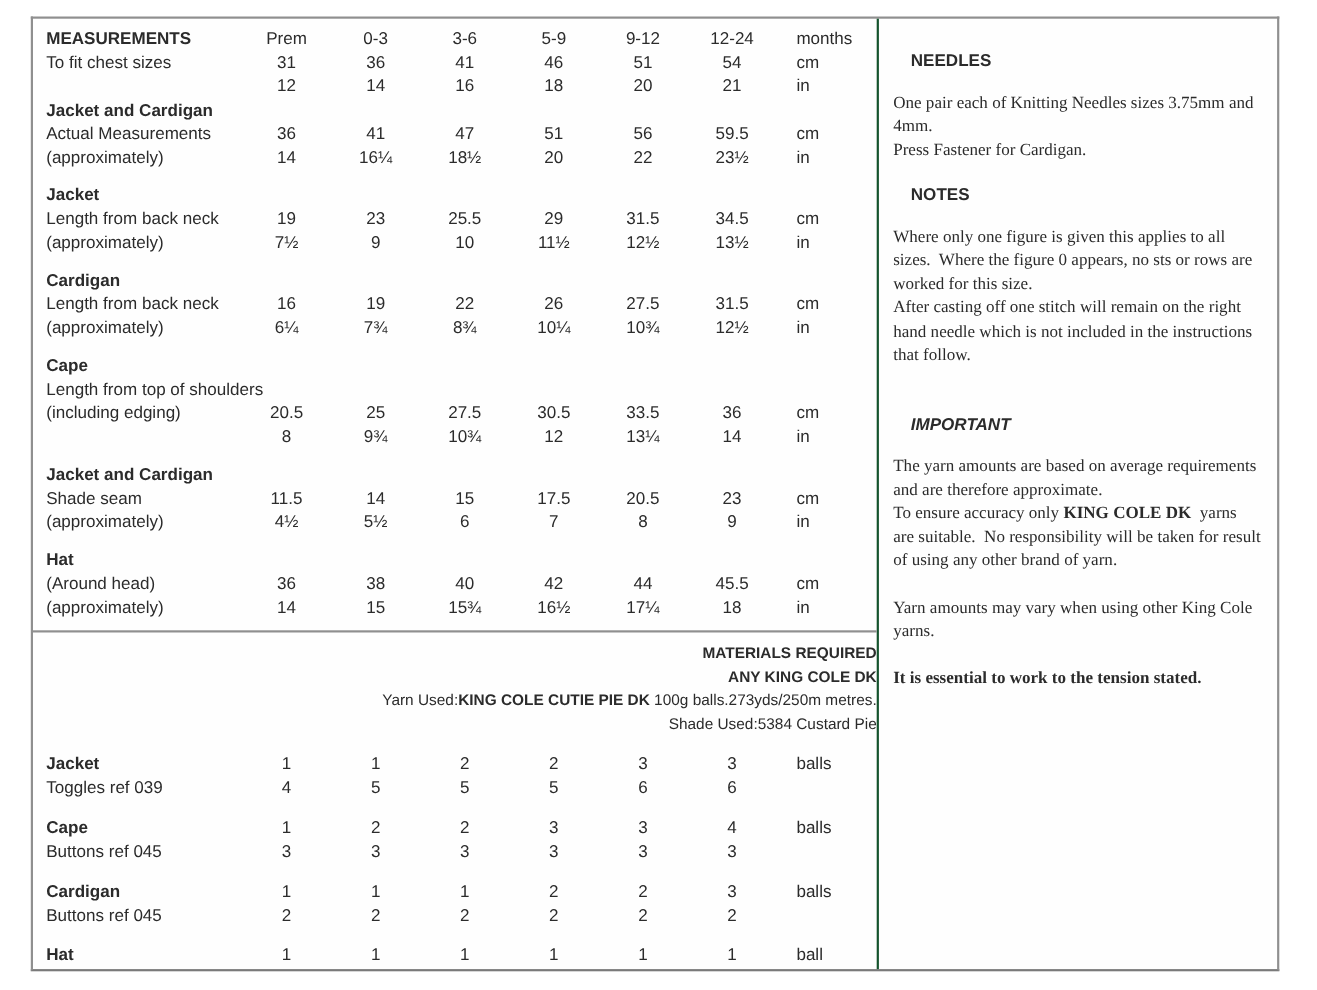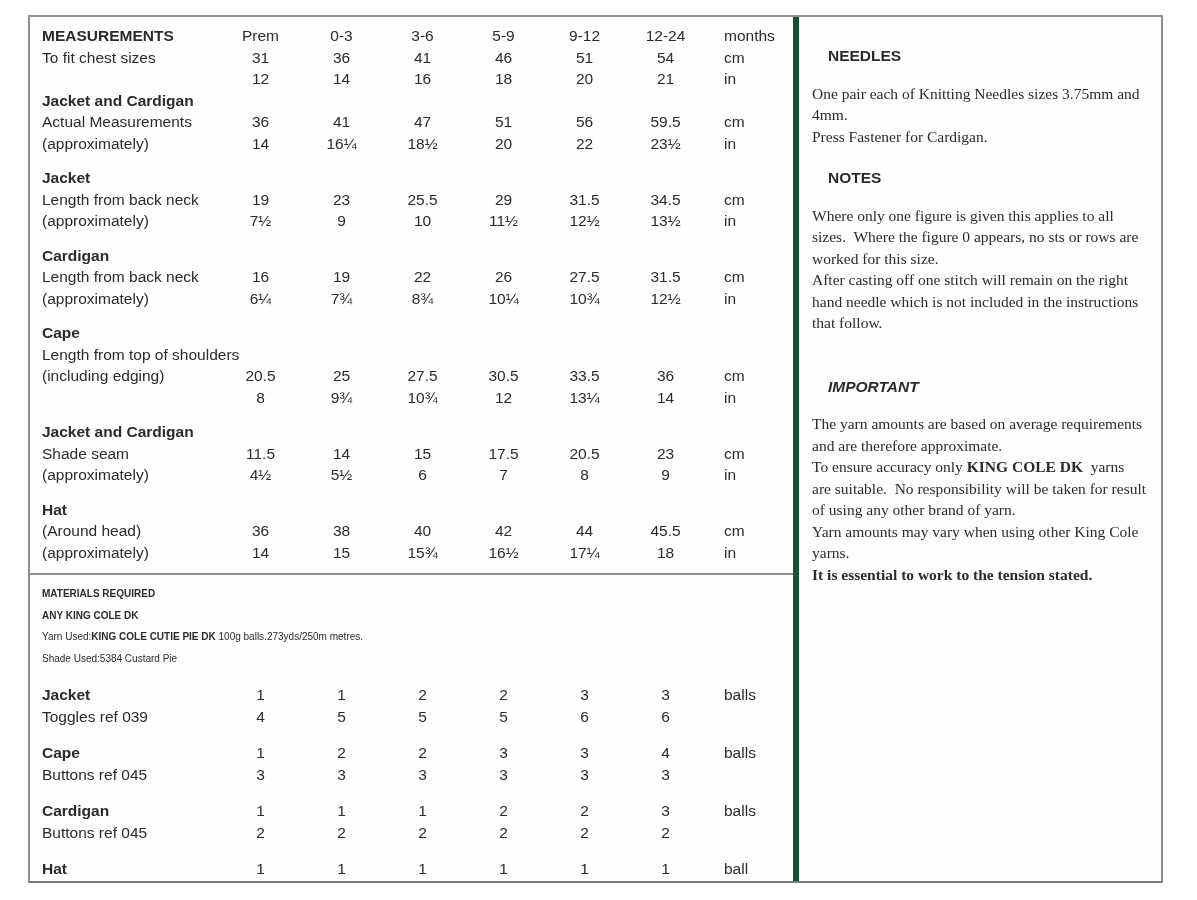--- a/index.html
+++ b/index.html
@@ -15,21 +15,21 @@
     left: 28px; top: 15px;
     width: 1135px; height: 868px;
     border: 2px solid #8f8f8f;
     border-bottom-color: #7a7a7a;
     box-sizing: border-box;
     display: flex;
     background: #fefefe;
   }
   .left-col {
     width: 769px;
-    border-right: 6px solid #14532d;
+    border-right: 2px solid #14532d;
     box-sizing: border-box;
     display: flex;
     flex-direction: column;
   }
   .right-col {
     flex: 1;
     padding: 12px 14px 12px 13px;
     box-sizing: border-box;
     font-size: 15.5px;
     line-height: 21.5px;
@@ -54,38 +54,39 @@
   }
   .mrow .label { padding-left: 12px; white-space: nowrap; }
   .mrow .val   { text-align: center; }
   .mrow .unit  { padding-left: 18px; }
   .mrow.gap    { margin-top: 13px; }
   .materials .mrow.gap { margin-top: 15px; }
   .mrow.bold .label { font-weight: bold; }
   .mat-line {
     margin: 0;
     padding-left: 12px;
-    font-size: 10px;
+    font-size: 14px;
     line-height: 21.5px;
+    text-align: right;
   }
   .mat-line.bold { font-weight: bold; }
   .right-col h3 {
     margin: 16px;
     font-size: 15.5px;
     line-height: 21.5px;
     font-weight: bold;
   }
   .right-col p {
     margin: 0;
     white-space: pre-wrap;
     font-family: Liberation Serif, serif;
   }
   .right-col .sp-sm { margin-top: 20px; }
   .right-col .sp-lg { margin-top: 42px; font-style: italic; }
-  .right-col .sp-ln { }
+  .right-col .sp-ln { margin-top: 21px; }
   .bold-inline { font-weight: bold; }
   b { font-weight: bold; }
 </style>
 </head>
 <body>
 
 <div class="outer-box">
 
   <div class="left-col">
 

